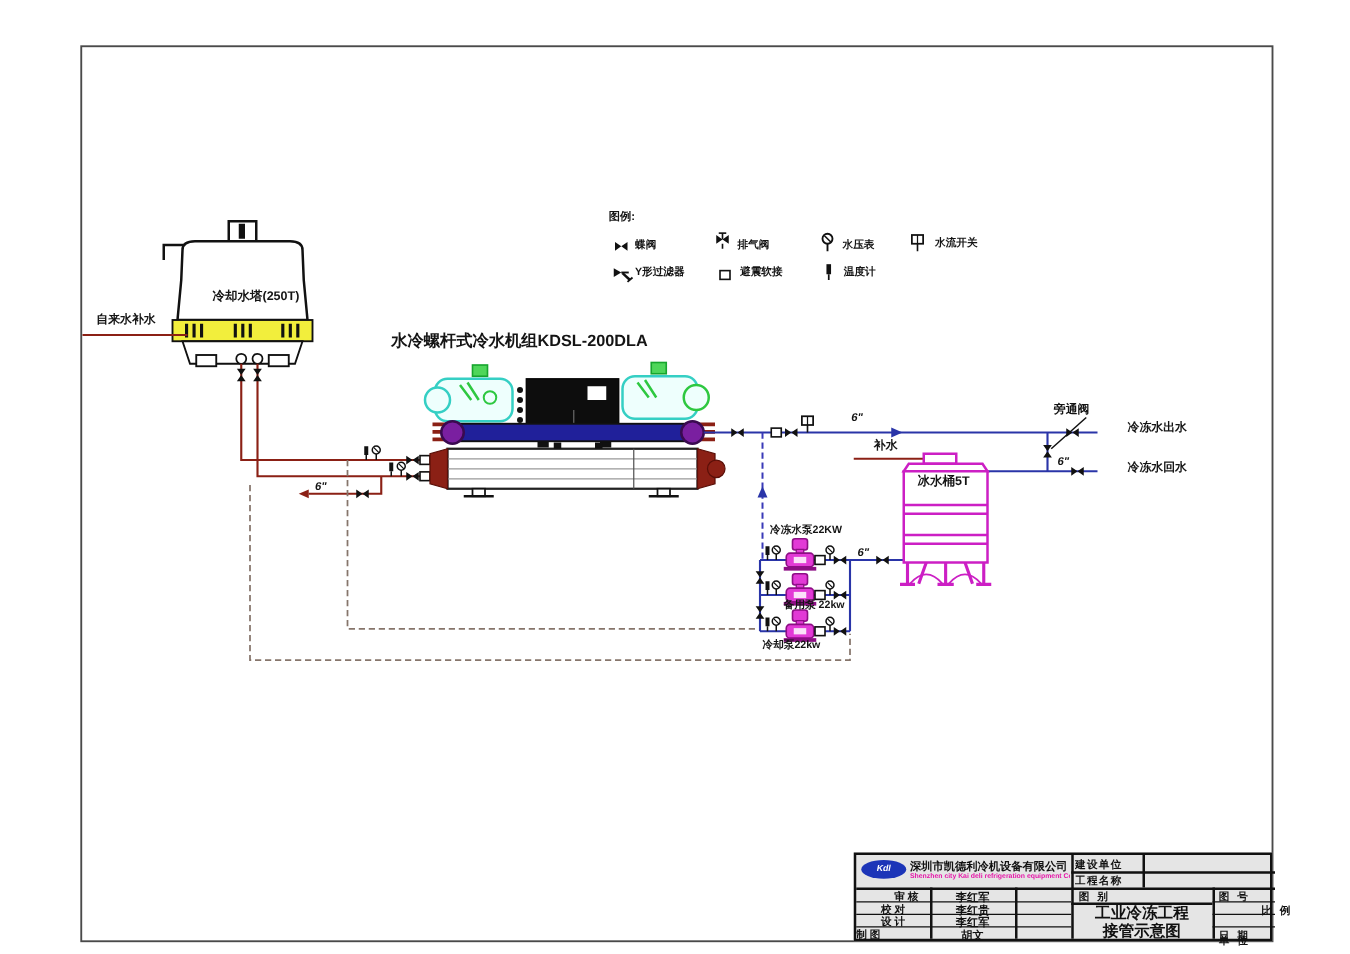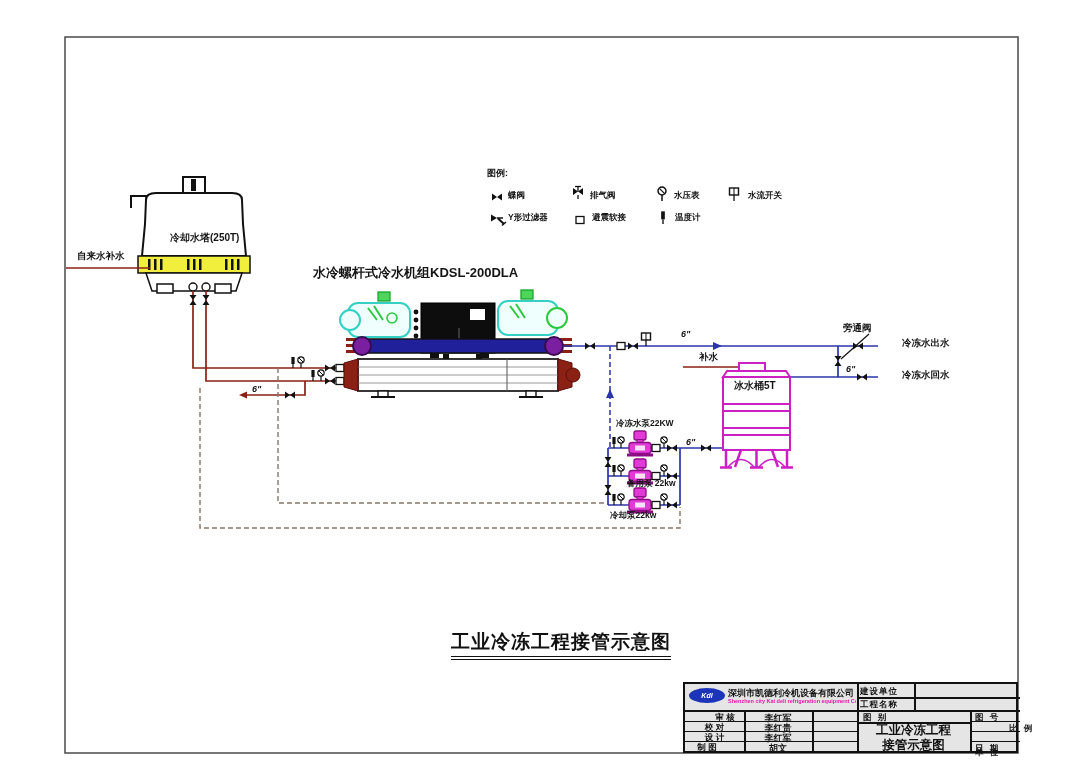--- a/index.html
+++ b/index.html
@@ -250,21 +250,21 @@
     <use href="#ystr" transform="translate(497,218)"></use>
     <use href="#flex" transform="translate(580,220)"></use>
     <use href="#thermo" transform="translate(663,224) scale(1.15)"></use>
   </g>
 </svg>
 
   <div class="lbl" style="left:487px;top:169px;font-size:9px;">图例:</div>
   <div class="lbl" style="left:508px;top:191px;font-size:8.5px;">蝶阀</div>
   <div class="lbl" style="left:590px;top:191px;font-size:8.5px;">排气阀</div>
   <div class="lbl" style="left:674px;top:191px;font-size:8.5px;">水压表</div>
-  <div class="lbl" style="left:748px;top:191px;font-size:8.5px;">水流开关</div>
+  <div class="lbl" style="left:748px;top:191px;font-size:8.5px;font-family:Liberation Mono, monospace;">水流开关</div>
   <div class="lbl" style="left:508px;top:213px;font-size:8.5px;">Y形过滤器</div>
   <div class="lbl" style="left:592px;top:213px;font-size:8.5px;">避震软接</div>
   <div class="lbl" style="left:675px;top:213px;font-size:8.5px;">温度计</div>
 
   <div class="lbl" style="left:170px;top:232px;font-size:10px;">冷却水塔(250T)</div>
   <div class="lbl" style="left:77px;top:251px;font-size:9.5px;">自来水补水</div>
   <div class="lbl" style="left:313px;top:266px;font-size:13px;">水冷螺杆式冷水机组KDSL-200DLA</div>
   <div class="lbl" style="left:843px;top:323px;font-size:9.5px;">旁通阀</div>
   <div class="lbl" style="left:902px;top:338px;font-size:9.5px;">冷冻水出水</div>
   <div class="lbl" style="left:902px;top:370px;font-size:9.5px;">冷冻水回水</div>
@@ -272,21 +272,20 @@
   <div class="lbl" style="left:734px;top:380px;font-size:10px;">冰水桶5T</div>
   <div class="lbl" style="left:616px;top:419px;font-size:8.5px;">冷冻水泵22KW</div>
   <div class="lbl" style="left:627px;top:479px;font-size:8.5px;">备用泵 22kw</div>
   <div class="lbl" style="left:610px;top:511px;font-size:8.5px;">冷却泵22kw</div>
 
   <div class="lbl sz" style="left:252px;top:385px;">6"</div>
   <div class="lbl sz" style="left:681px;top:330px;">6"</div>
   <div class="lbl sz" style="left:846px;top:365px;">6"</div>
   <div class="lbl sz" style="left:686px;top:438px;">6"</div>
 
-  <div class="main-title"><span>工业冷冻工程接管示意图</span></div>
 
   <div class="tblock">
 
     <div class="tb-line" style="left:172px;top:0;width:1.5px;height:67px;"></div>
     <div class="tb-line" style="left:285px;top:26px;width:1.5px;height:41px;"></div>
     <div class="tb-line" style="left:229px;top:0;width:1.5px;height:26px;"></div>
     <div class="tb-line" style="left:172px;top:13px;width:163px;height:1.5px;"></div>
     <div class="tb-line" style="left:0;top:26px;width:335px;height:1.5px;"></div>
     <div class="tb-line" style="left:59px;top:26px;width:1.5px;height:41px;"></div>
     <div class="tb-line" style="left:127px;top:26px;width:1.5px;height:41px;"></div>
@@ -304,21 +303,21 @@
 
     <div class="tb-cell" style="left:175px;top:2px;font-size:8.5px;letter-spacing:1px;">建设单位</div>
     <div class="tb-cell" style="left:175px;top:15px;font-size:8.5px;letter-spacing:1px;">工程名称</div>
 
     <div class="tb-cell" style="left:0;top:27.5px;width:80px;text-align:center;font-size:8.5px;">审 核</div>
     <div class="tb-cell" style="left:61px;top:27.5px;width:64px;text-align:center;font-size:9px;">李红军</div>
     <div class="tb-cell" style="left:0;top:38px;width:59px;text-align:center;font-size:8.5px;">校 对</div>
     <div class="tb-cell" style="left:61px;top:38px;width:64px;text-align:center;font-size:9px;">李红贵</div>
     <div class="tb-cell" style="left:0;top:48px;width:59px;text-align:center;font-size:8.5px;">设 计</div>
     <div class="tb-cell" style="left:61px;top:48px;width:64px;text-align:center;font-size:9px;">李红军</div>
-    <div class="tb-cell" style="left:0;top:58px;width:44px;text-align:center;font-size:8.5px;">制 图</div>
+    <div class="tb-cell" style="left:0;top:58px;width:44px;text-align:left;font-size:8.5px;">制 图</div>
     <div class="tb-cell" style="left:61px;top:58px;width:64px;text-align:center;font-size:9px;">胡文</div>
 
     <div class="tb-cell" style="left:178px;top:28px;font-size:8.5px;letter-spacing:2px;">图 别</div>
     <div class="tb-big">
       <div>工业冷冻工程</div>
       <div>接管示意图</div>
     </div>
 
     <div class="tb-cell" style="left:290px;top:28px;font-size:8.5px;letter-spacing:2px;">图 号</div>
     <div class="tb-cell" style="left:290px;top:38.5px;font-size:8.5px;letter-spacing:2px;padding-left:34px;">比 例</div>

